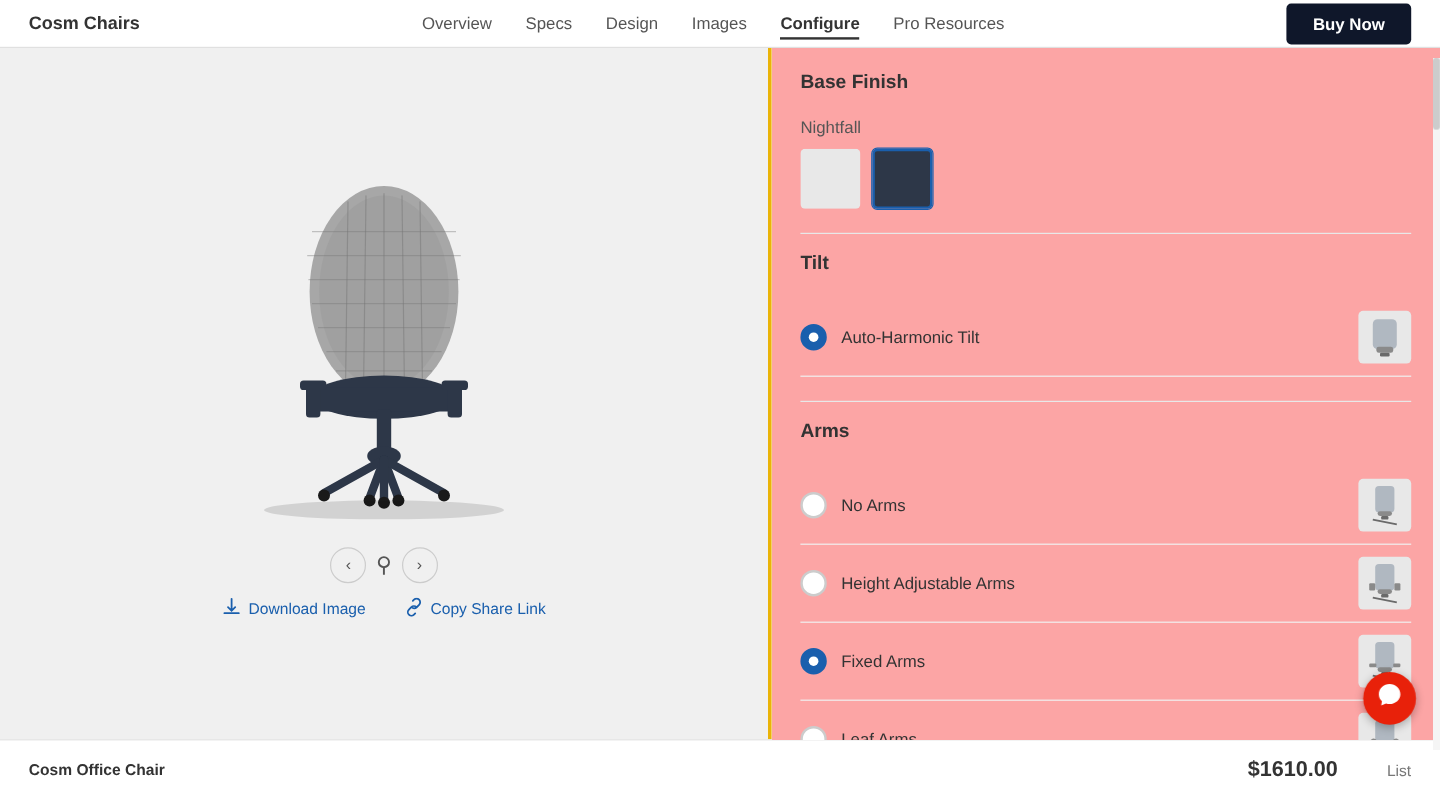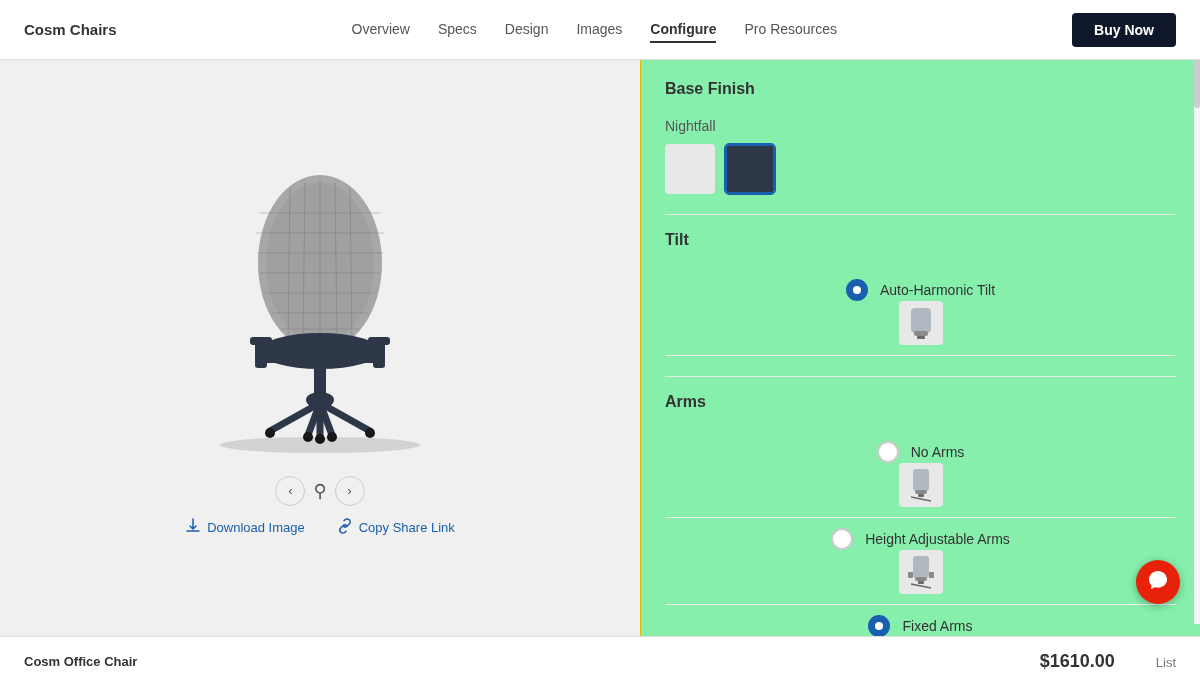--- a/index.html
+++ b/index.html
@@ -4,21 +4,21 @@
   <style>
     * { box-sizing: border-box; margin: 0; padding: 0; }
     body { font-family: Arial, Helvetica, sans-serif; font-size: 14px; color: #333; background: #fff; overflow-x: hidden; }
 
     
     .header {
       display: flex;
       align-items: center;
       justify-content: space-between;
       padding: 0 24px;
-      height: 60px;
+      height: 40px;
       border-bottom: 1px solid #e0e0e0;
       background: #fff;
       position: sticky;
       top: 0;
       z-index: 10;
     }
     .header-logo {
       font-size: 15px;
       font-weight: 600;
       color: #333;
@@ -121,22 +121,22 @@
       display: flex;
       align-items: center;
       gap: 6px;
     }
 
     
     .right-panel {
       flex: 1;
       overflow-y: auto;
       padding: 20px 24px;
-      background: #86efac;
-      border-left: 1px solid #eab308;
+      background: #fca5a5;
+      border-left: 3px solid #eab308;
     }
 
     .section-title {
       font-size: 16px;
       font-weight: 600;
       color: #333;
       margin-bottom: 12px;
       padding-bottom: 8px;
     }
 
@@ -176,21 +176,20 @@
     }
 
     
     .option-row {
       display: flex;
       align-items: center;
       justify-content: space-between;
       padding: 10px 0;
       border-bottom: 1px solid #f0f0f0;
       cursor: pointer;
-      flex-direction: column;
     }
     .option-left {
       display: flex;
       align-items: center;
       gap: 12px;
     }
     .radio-circle {
       width: 22px;
       height: 22px;
       border-radius: 50%;

